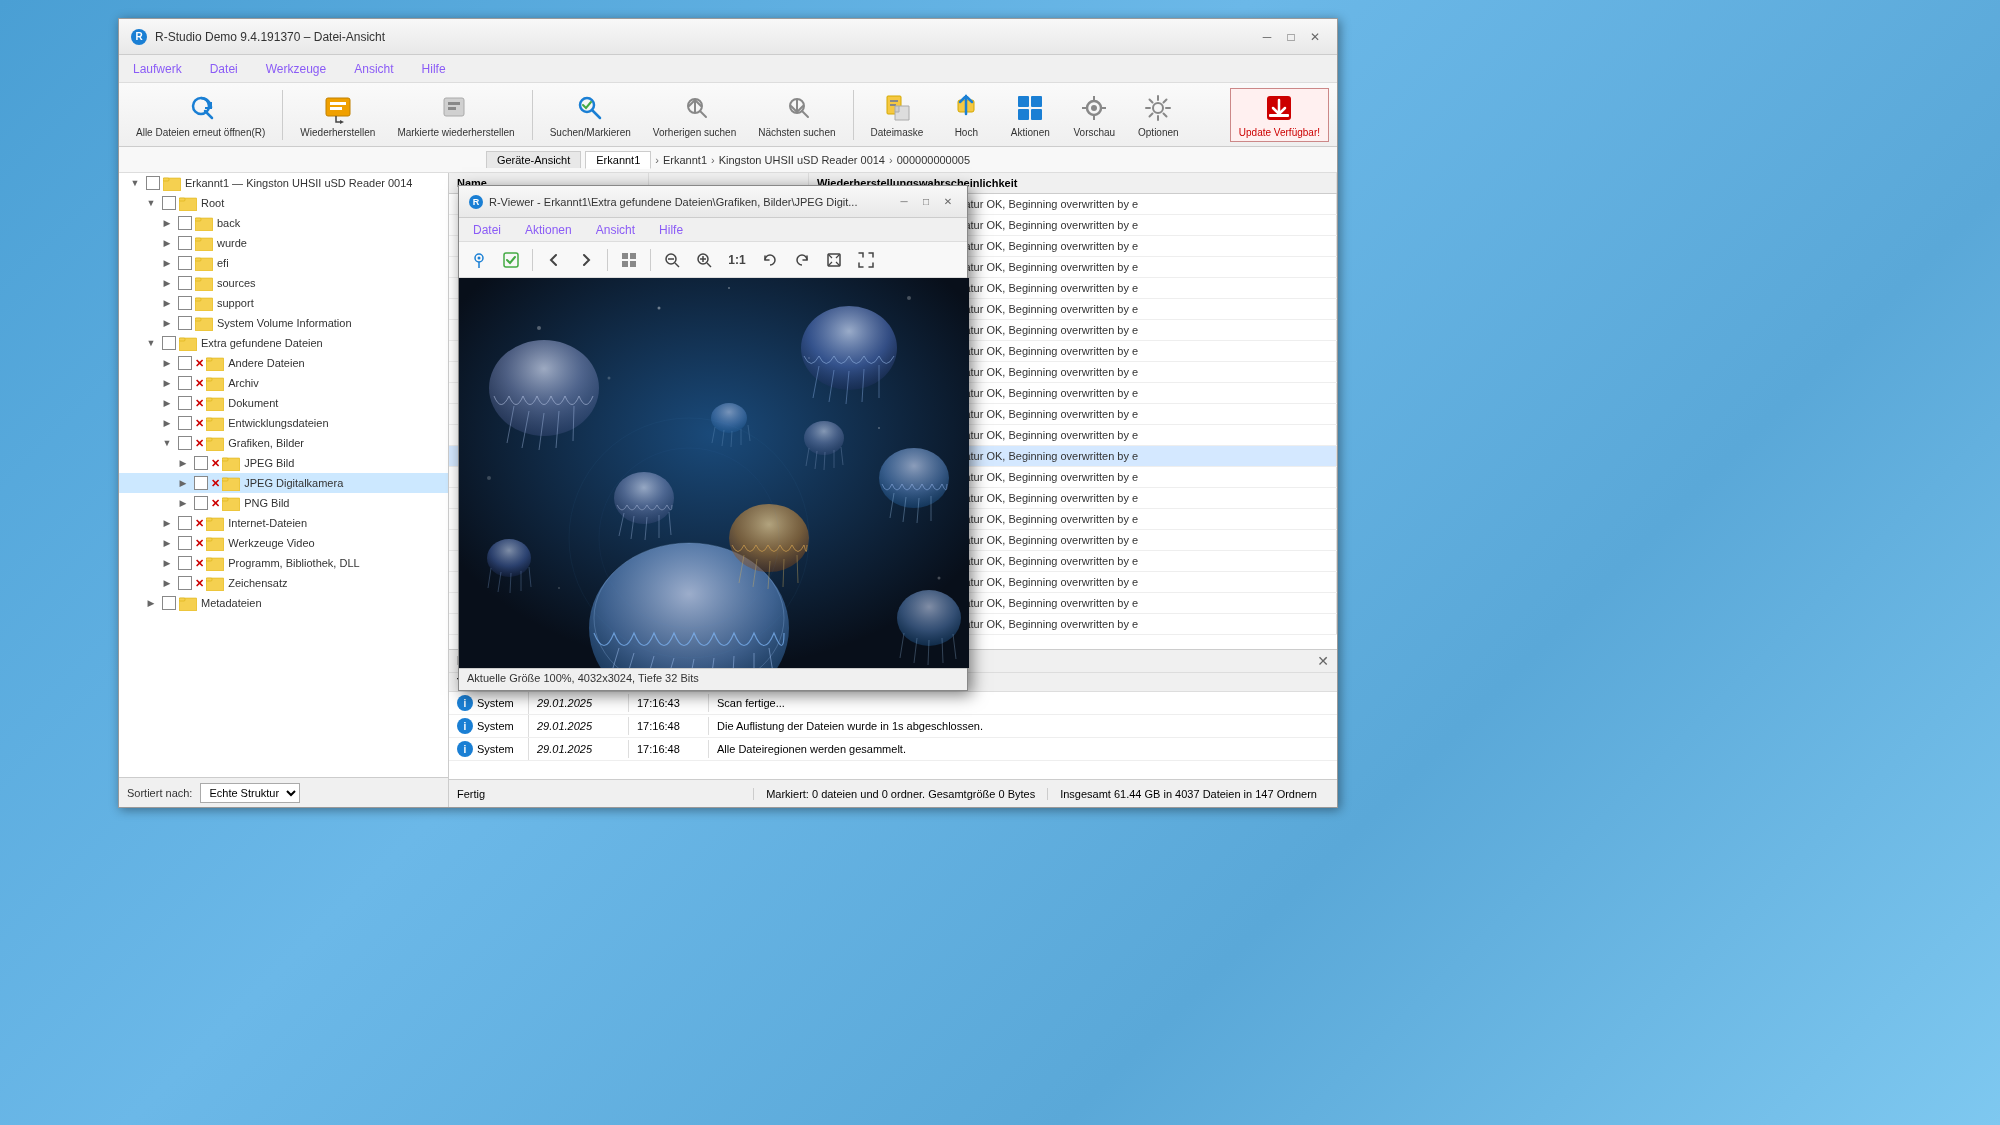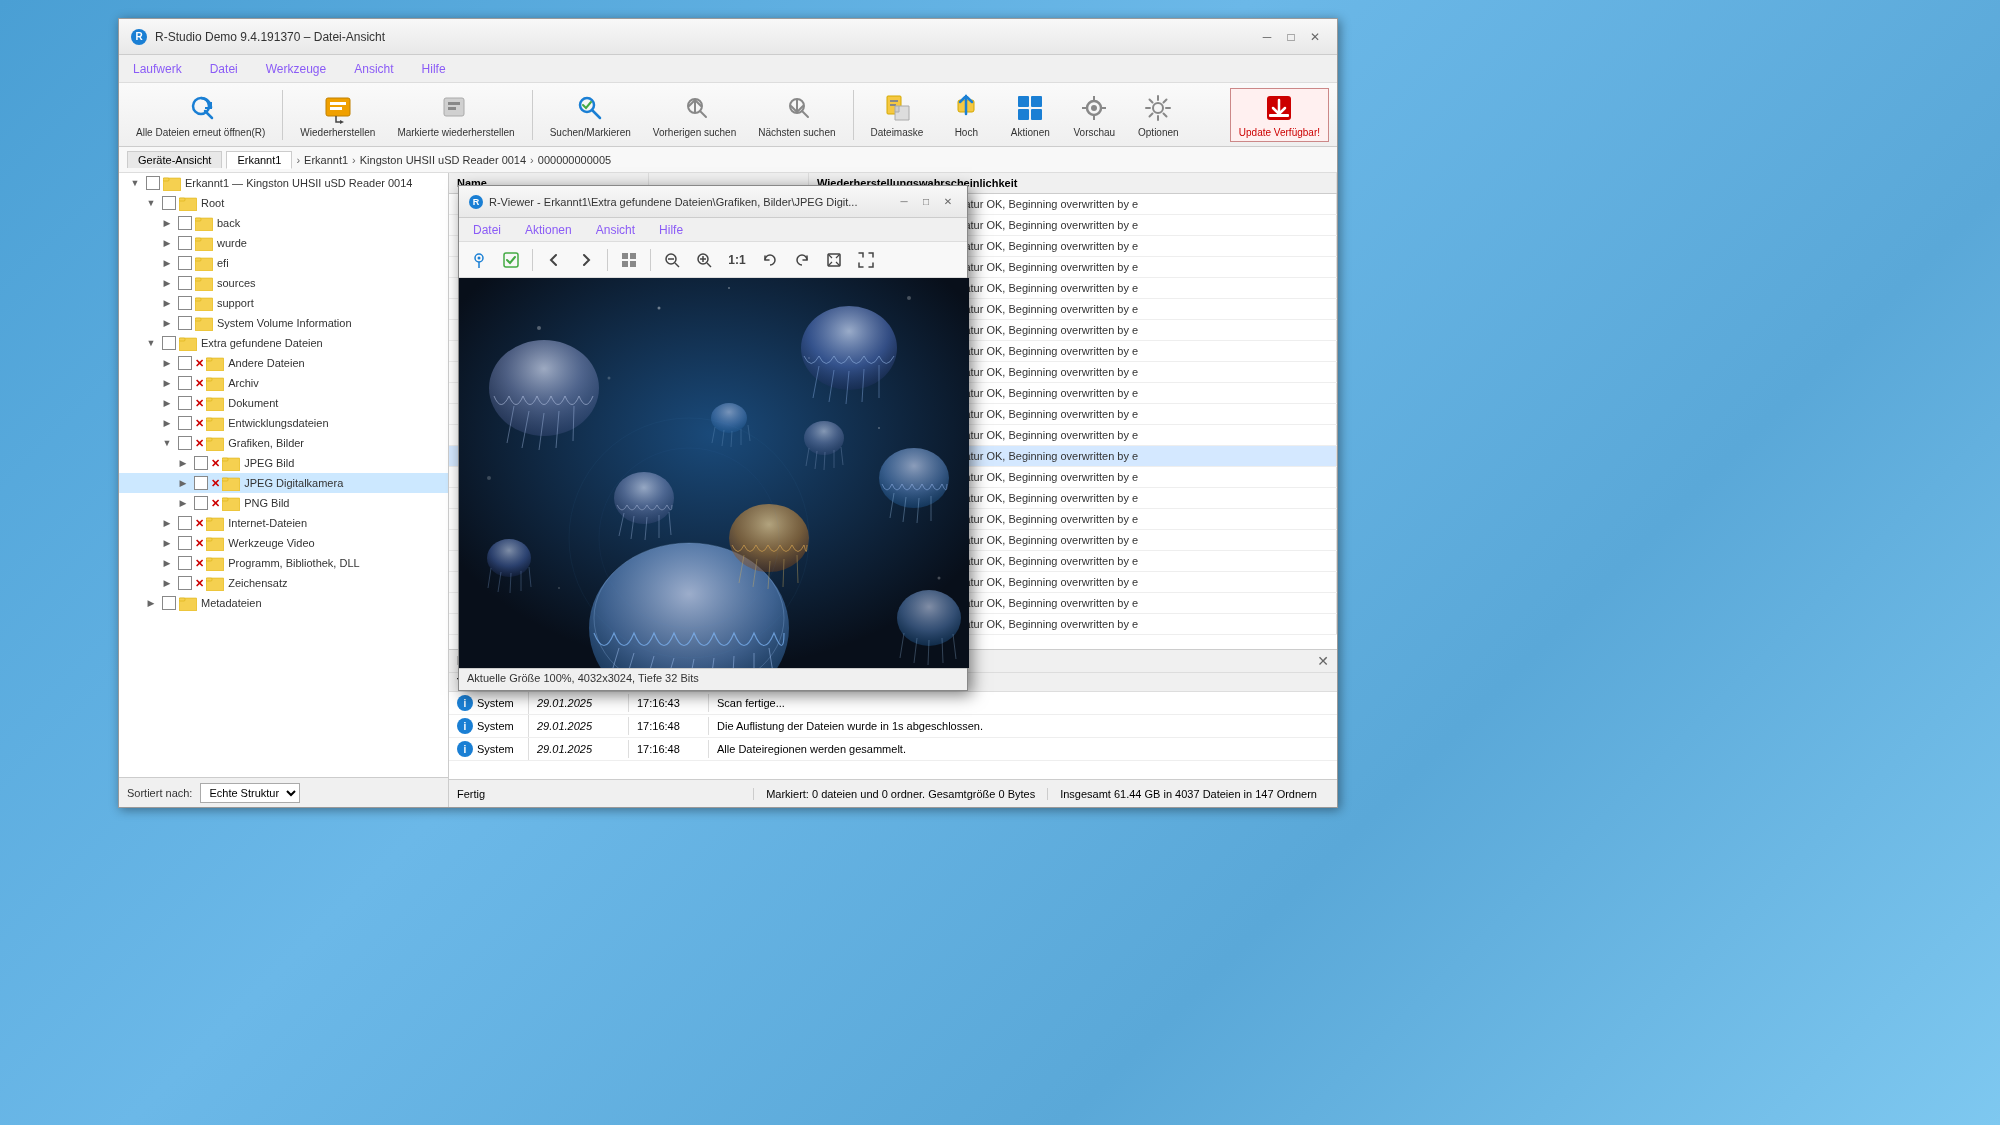--- a/index.html
+++ b/index.html
@@ -144,20 +144,21 @@
     
     #breadcrumb-bar {
       background: #f8f8f8;
       border-bottom: 1px solid #ddd;
       padding: 4px 8px;
       display: flex;
       align-items: center;
       gap: 4px;
       height: 26px;
       flex-shrink: 0;
+      justify-content: center;
     }
     .tab-item {
       background: #e8e8e8;
       border: 1px solid #ccc;
       padding: 2px 10px;
       font-size: 11px;
       cursor: pointer;
       border-bottom: none;
     }
     .tab-item.active { background: #fff; border-bottom: 1px solid #fff; }

